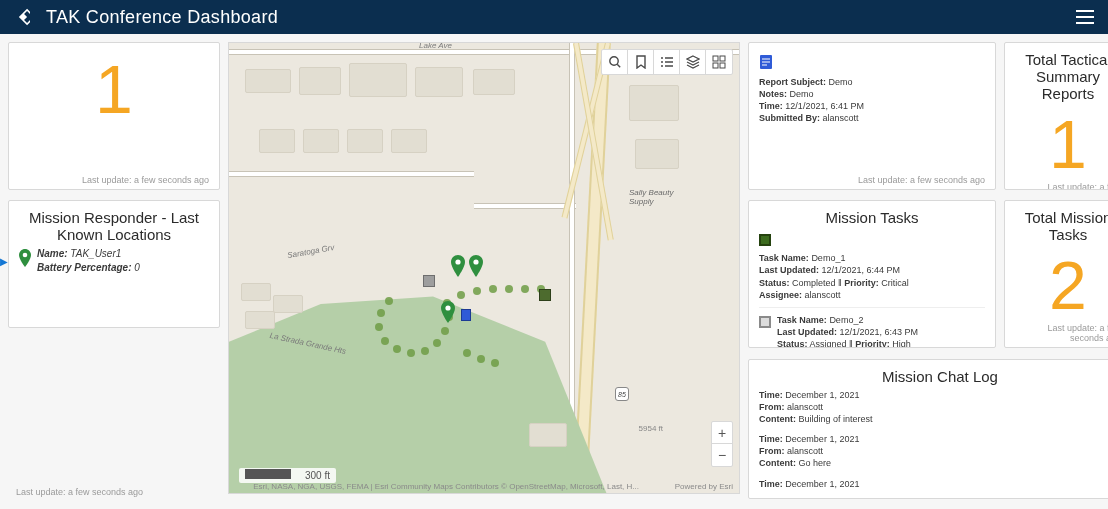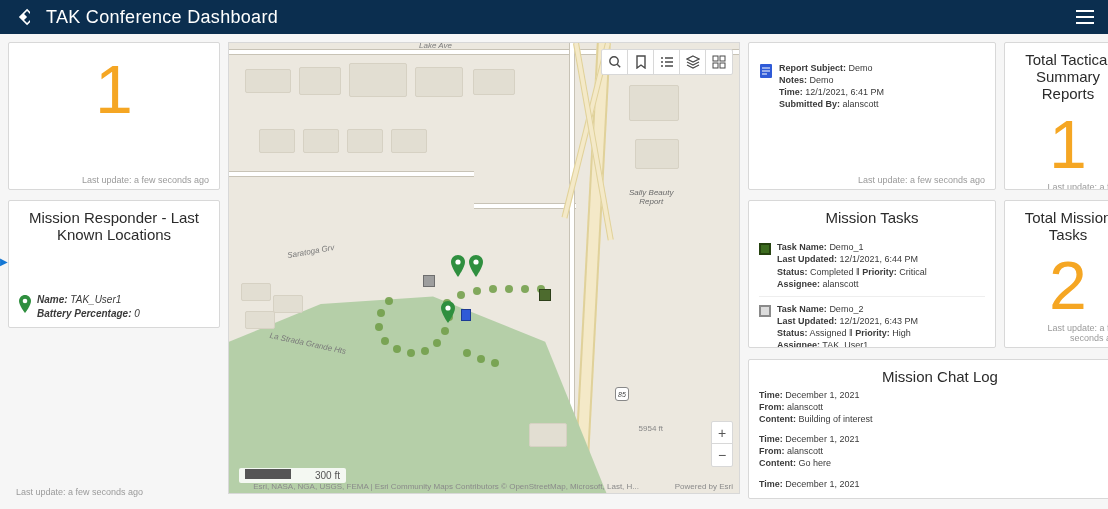--- a/index.html
+++ b/index.html
@@ -103,21 +103,21 @@
     border-radius:2px;overflow:hidden;
   }
   .map-toolbar .mbtn {
     width:26px;height:24px;display:flex;align-items:center;justify-content:center;
     border-right:1px solid var(--card-border);cursor:pointer;color:#4a4a4a;
   }
   .map-toolbar .mbtn:last-child { border-right:none; }
   .map-toolbar svg { display:block; }
   .map-scale {
     position:absolute;left:10px;bottom:10px;
-    display:flex;align-items:center;gap:24px;
+    display:flex;align-items:center;gap:14px;
     background:rgba(255,255,255,.85);padding:2px 6px;border-radius:2px;
     font-size:10px;color:#555;
   }
   .map-scale .bar { width:46px;height:2px;background:#555;box-shadow:0 -4px 0 #555, 0 -1px 0 transparent; border-left:2px solid #555;border-right:2px solid #555;height:6px;border-top:none;border-bottom:2px solid #555; }
   .map-attr { position:absolute;bottom:2px;right:100px;font-size:8px;color:#8a8a8a;white-space:nowrap; }
   .map-powered { position:absolute;bottom:2px;right:6px;font-size:8px;color:#8a8a8a; }
   .map-elev { position:absolute;bottom:60px;right:76px;font-size:8px;color:#888; }
   .zoom {
     position:absolute;right:6px;bottom:26px;
     width:22px;background:#fff;border:1px solid var(--card-border);border-radius:2px;
@@ -127,44 +127,44 @@
   .zoom .zbtn:first-child { border-bottom:1px solid var(--card-border); }
   
   .map-canvas { position:absolute;inset:0;font-style:italic; }
   .map-canvas .park { position:absolute;left:0;bottom:0;width:100%;height:56%;background:var(--map-green);clip-path:polygon(0% 40%, 18% 25%, 40% 22%, 62% 40%, 74% 100%, 0% 100%); }
   .map-canvas .block { position:absolute;background:#e2ded2;border:1px solid #d6d1c3;border-radius:2px; }
   .map-canvas .road-h { position:absolute;height:6px;background:var(--map-road);border-top:1px solid var(--map-border);border-bottom:1px solid var(--map-border); }
   .map-canvas .road-v { position:absolute;width:6px;background:var(--map-road);border-left:1px solid var(--map-border);border-right:1px solid var(--map-border); }
   .map-canvas .hwy { position:absolute;width:14px;background:#f4e9c8;border-left:2px solid #e0d19a;border-right:2px solid #e0d19a; }
   .map-canvas .ramp { position:absolute;width:6px;background:#f4e9c8;border-left:1px solid #e0d19a;border-right:1px solid #e0d19a;transform-origin:top; }
   .map-canvas .label { position:absolute;font-size:8px;color:#7a7a7a;white-space:nowrap; }
-  .map-canvas .poi { position:absolute;font-size:8px;color:#6a6a6a;text-align:center;line-height:1.1; }
+  .map-canvas .poi { position:absolute;font-size:8px;color:#6a6a6a;line-height:1.1; }
   .map-canvas .pin { position:absolute;width:14px;height:20px; }
   .map-canvas .pin svg { display:block; }
   .map-canvas .dot { position:absolute;width:8px;height:8px;border-radius:50%;background:#6e9c45;opacity:.85; }
   .map-canvas .sq { position:absolute;width:12px;height:12px;background:#4d6b2e;border:1px solid #2d3f1a; }
   .map-canvas .sq.gray { background:#9e9e9e;border-color:#6e6e6e; }
   .map-canvas .hwy-shield { position:absolute;width:14px;height:14px;background:#fff;border:1px solid #888;border-radius:3px;display:flex;align-items:center;justify-content:center;font-size:7px;color:#444; }
   
   .list-card .item { border-top:1px solid #eee;padding-top:6px;margin-top:6px;font-size:9px;color:#3a3a3a;display:flex;gap:6px; }
-  .list-card .item:first-of-type { border-top:none;margin-top:11px;padding-top:0; }
+  .list-card .item:first-of-type { border-top:none;margin-top:2px;padding-top:0;flex-direction:column; }
   .list-card .item .txt { line-height:1.35; }
   .list-card .item b { font-weight:600; }
   .doc-icon { width:14px;height:16px;flex:0 0 14px;margin-top:1px; }
   .doc-icon svg { display:block; }
   .status-sq { width:12px;height:12px;flex:0 0 12px;margin-top:2px;border:2px solid #8a8a8a; }
   .status-sq.completed { background:#3c6b1f;border-color:#25420f; }
   .status-sq.assigned { background:#dcdcdc;border-color:#8a8a8a; }
   .chat-card { grid-column:3 / span 2; }
   .chat-card .entry { font-size:9px;color:#3a3a3a;margin-bottom:8px;line-height:1.35; }
   .chat-card .entry b { font-weight:600; }
   .hidden-arrow { position:absolute;left:0;top:256px;color:#1477d4;font-size:10px;cursor:pointer; }
   
   .c-active { grid-column:1;grid-row:1;height:148px; }
-  .c-resp   { grid-column:1;grid-row:2;height:128px;gap:46px; }
+  .c-resp   { grid-column:1;grid-row:2;height:128px; }
   .c-map    { grid-column:2;grid-row:1 / span 3;height:452px; }
   .c-reports{ grid-column:3;grid-row:1;height:148px; }
   .c-total-r{ grid-column:4;grid-row:1;height:148px; }
   .c-tasks  { grid-column:3;grid-row:2;height:148px; }
   .c-total-t{ grid-column:4;grid-row:2;height:148px; }
   .c-chat   { grid-column:3 / span 2;grid-row:3;height:140px; }
   .c-resp .last-update, .left-upd { position:absolute;left:16px;bottom:12px;font-size:9px;color:#9a9a9a; }
 </style>
 </head>
 <body>
@@ -233,21 +233,21 @@
       <div class="block" style="left:118px;top:86px;width:36px;height:24px;"></div>
       <div class="block" style="left:162px;top:86px;width:36px;height:24px;"></div>
       <div class="block" style="left:12px;top:240px;width:30px;height:18px;"></div>
       <div class="block" style="left:44px;top:252px;width:30px;height:18px;"></div>
       <div class="block" style="left:16px;top:268px;width:30px;height:18px;"></div>
       <div class="block" style="left:300px;top:380px;width:38px;height:24px;"></div>
 
       <div class="label" style="left:190px;top:-2px;">Lake Ave</div>
       <div class="label" style="left:58px;top:204px;transform:rotate(-10deg);">Saratoga Grv</div>
       <div class="label" style="left:40px;top:296px;transform:rotate(12deg);">La Strada Grande Hts</div>
-      <div class="poi" style="left:400px;top:146px;"><span>Sally Beauty</span><br><span>Report</span></div>
+      <div class="poi" style="left:400px;top:146px;"><span>Sally Beauty</span><br><span>Supply</span></div>
       <div class="hwy-shield" style="right:110px;bottom:92px;">85</div>
 
       <div class="dot" style="left:156px;top:254px;"></div>
       <div class="dot" style="left:148px;top:266px;"></div>
       <div class="dot" style="left:146px;top:280px;"></div>
       <div class="dot" style="left:152px;top:294px;"></div>
       <div class="dot" style="left:164px;top:302px;"></div>
       <div class="dot" style="left:178px;top:306px;"></div>
       <div class="dot" style="left:192px;top:304px;"></div>
       <div class="dot" style="left:204px;top:296px;"></div>

